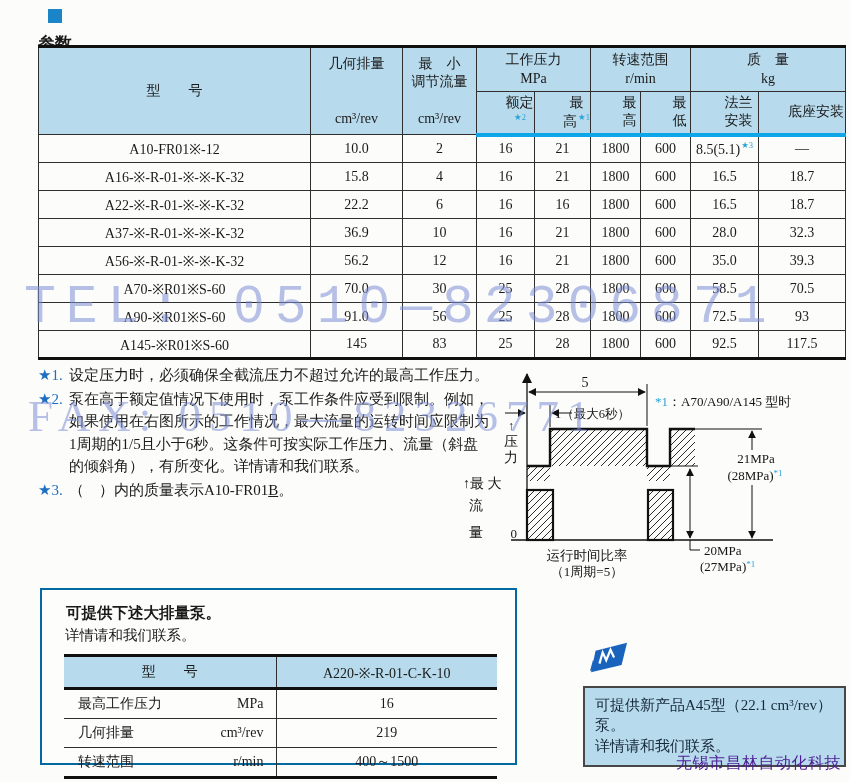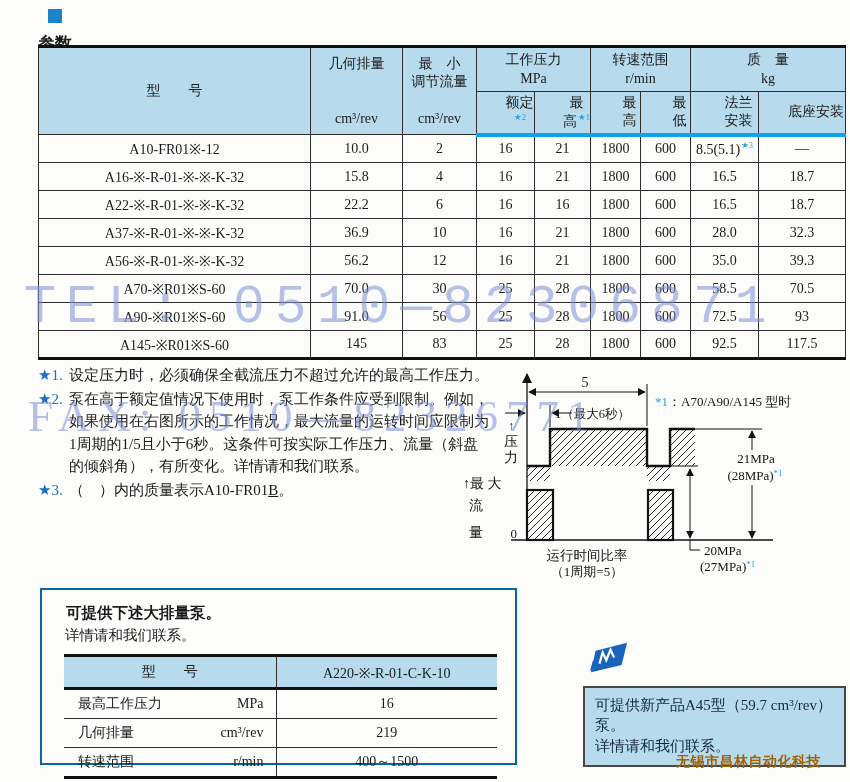--- a/index.html
+++ b/index.html
@@ -56,22 +56,22 @@
   .otable .val{border-left:1px solid #2e2e2e;text-align:center;}
 
   
   .npbox{position:absolute;left:583px;top:686px;width:263px;height:81px;box-sizing:border-box;
          background:#b7daec;border:2px solid #474747;padding:7px 10px 0;font-size:15px;
          line-height:1.36;color:#16293b;}
 
   .logo{position:absolute;left:584px;top:641px;width:48px;height:44px;}
 
   .company{position:absolute;left:676px;top:753px;z-index:9;white-space:nowrap;
-           font-family:"Liberation Sans","DejaVu Sans",sans-serif;font-weight:bold;
-           font-size:14px;letter-spacing:.5px;color:#a16207;}
+           font-family:"Liberation Sans","DejaVu Sans",sans-serif;font-weight:normal;
+           font-size:16px;letter-spacing:.5px;color:#4c1d95;}
 </style>
 </head>
 <body>
 
 <div id="page">
 
   <div class="doc-title">
     <span class="sq"></span>
     <span>参数</span>
   </div>
@@ -333,20 +333,20 @@
     </table>
   </div>
 
   <svg class="logo" viewBox="0 0 48 44">
     <path d="M6,30 L12,9 L44,3 L37,25 Z" fill="#1a63bd" transform="rotate(-4 24 16)"></path>
     <path d="M15,22 L19,11 L22,19 L27,9 L30,17" fill="none" stroke="#fff" stroke-width="2.2" transform="rotate(-4 24 16)"></path>
     <path d="M6,30 L9,19 L13,27 Z" fill="#1a63bd"></path>
   </svg>
 
   <div class="npbox">
-    <div>可提供新产品A45型（59.7 cm³/rev）</div>
+    <div>可提供新产品A45型（22.1 cm³/rev）</div>
     <div>泵。</div>
     <div>详情请和我们联系。</div>
   </div>
 
   <div class="company">无锡市昌林自动化科技</div>
 
 </div>
 
 </body></html>

